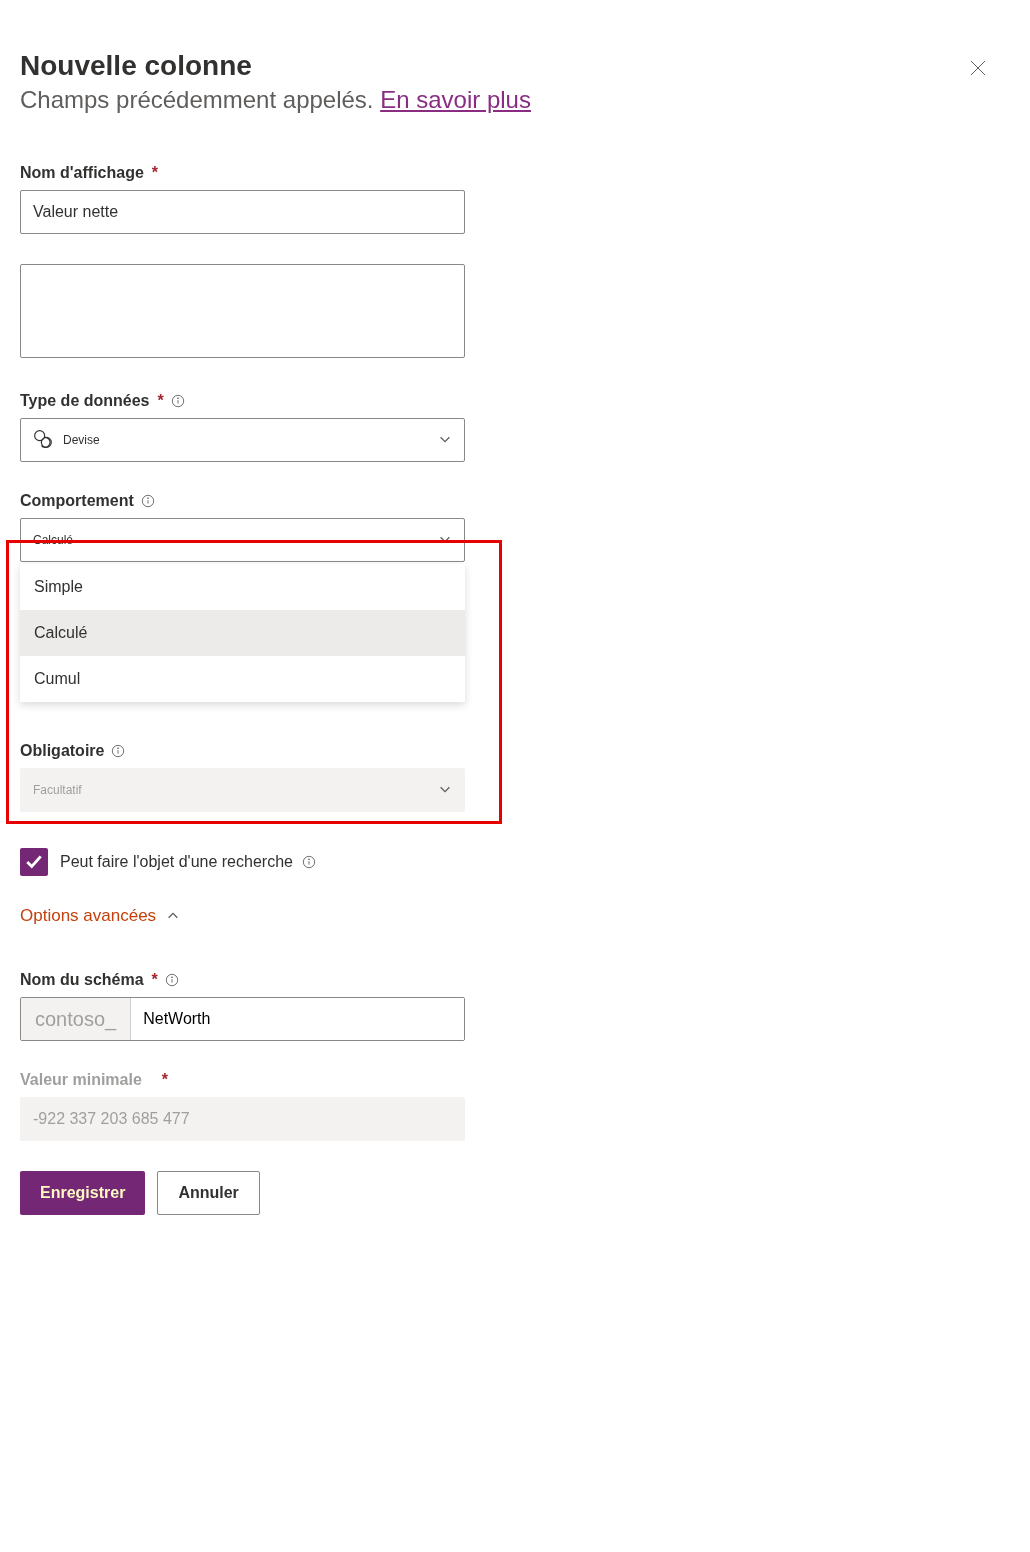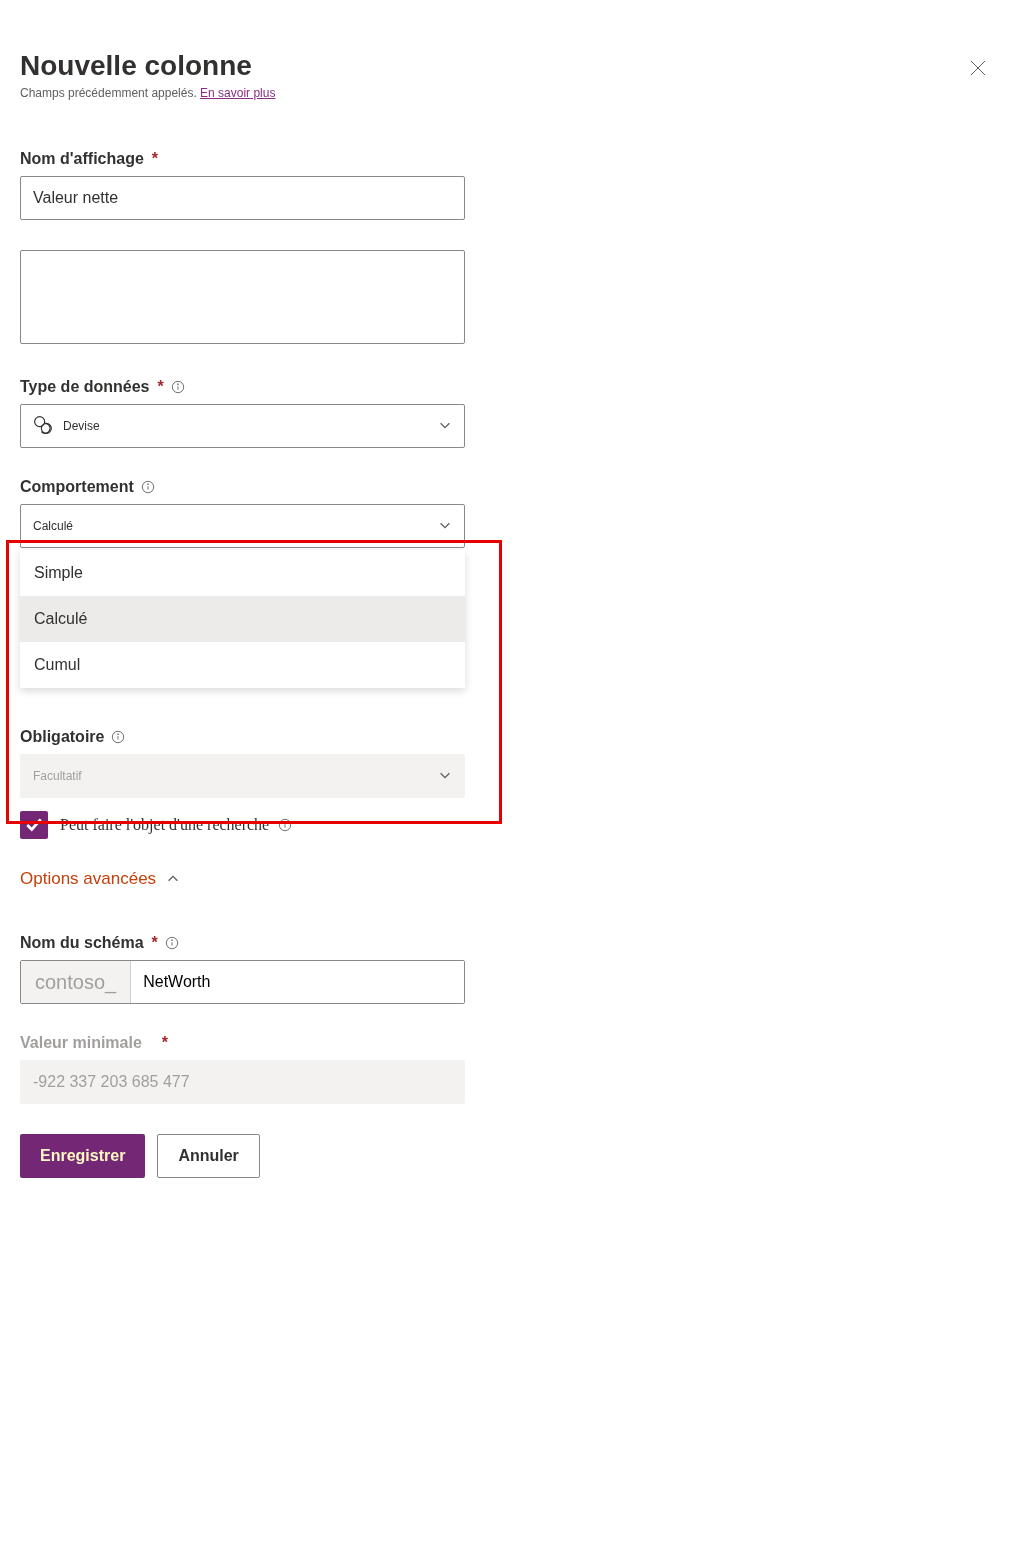--- a/index.html
+++ b/index.html
@@ -27,21 +27,21 @@
     color: #605e5c;
   }
   .close-btn svg { width: 16px; height: 16px; }
   h1 {
     font-size: 28px;
     font-weight: 600;
     margin: 0 0 4px 0;
     color: #323130;
   }
   .subtitle {
-    font-size: 12px;
+    font-size: 24px;
     color: #605e5c;
     margin-bottom: 50px;
   }
   .learn-more {
     color: #8a2d82;
     text-decoration: underline;
     cursor: pointer;
   }
   .field-group {
     margin-bottom: 30px;
@@ -146,21 +146,21 @@
     width: 28px;
     height: 28px;
     background: #742774;
     display: flex;
     align-items: center;
     justify-content: center;
     cursor: pointer;
     border-radius: 2px;
   }
   .checkbox svg { width: 18px; height: 18px; stroke: #fff; fill: none; stroke-width: 2.5; }
-  .checkbox-label { font-size: 16px; display: flex; align-items: center; gap: 8px; font-family: Liberation Serif, serif; }
+  .checkbox-label { font-size: 16px; display: flex; align-items: center; gap: 8px; }
   .advanced-toggle {
     display: flex;
     align-items: center;
     gap: 10px;
     color: #c2410c;
     font-size: 17px;
     cursor: pointer;
     margin-bottom: 45px;
   }
   .advanced-toggle svg { width: 14px; height: 14px; stroke: #605e5c; fill: none; stroke-width: 1.5; }
@@ -285,21 +285,21 @@
       <div class="dropdown-item">Simple</div>
       <div class="dropdown-item selected">Calculé</div>
       <div class="dropdown-item">Cumul</div>
     </div>
   </div>
 
   <div class="highlight-box"></div>
 
   <div style="height:40px"></div>
 
-  <div class="field-group" style="margin-bottom:13px;">
+  <div class="field-group" style="margin-bottom:36px;">
     <div class="field-label">
       <span>Obligatoire</span>
       <span class="info-icon">
           <svg viewBox="0 0 16 16">
             <circle cx="8" cy="8" r="6.5"></circle>
             <line x1="8" y1="7" x2="8" y2="11"></line>
             <circle cx="8" cy="4.8" r="0.5" fill="#605e5c"></circle>
           </svg>
         </span>
     </div>

